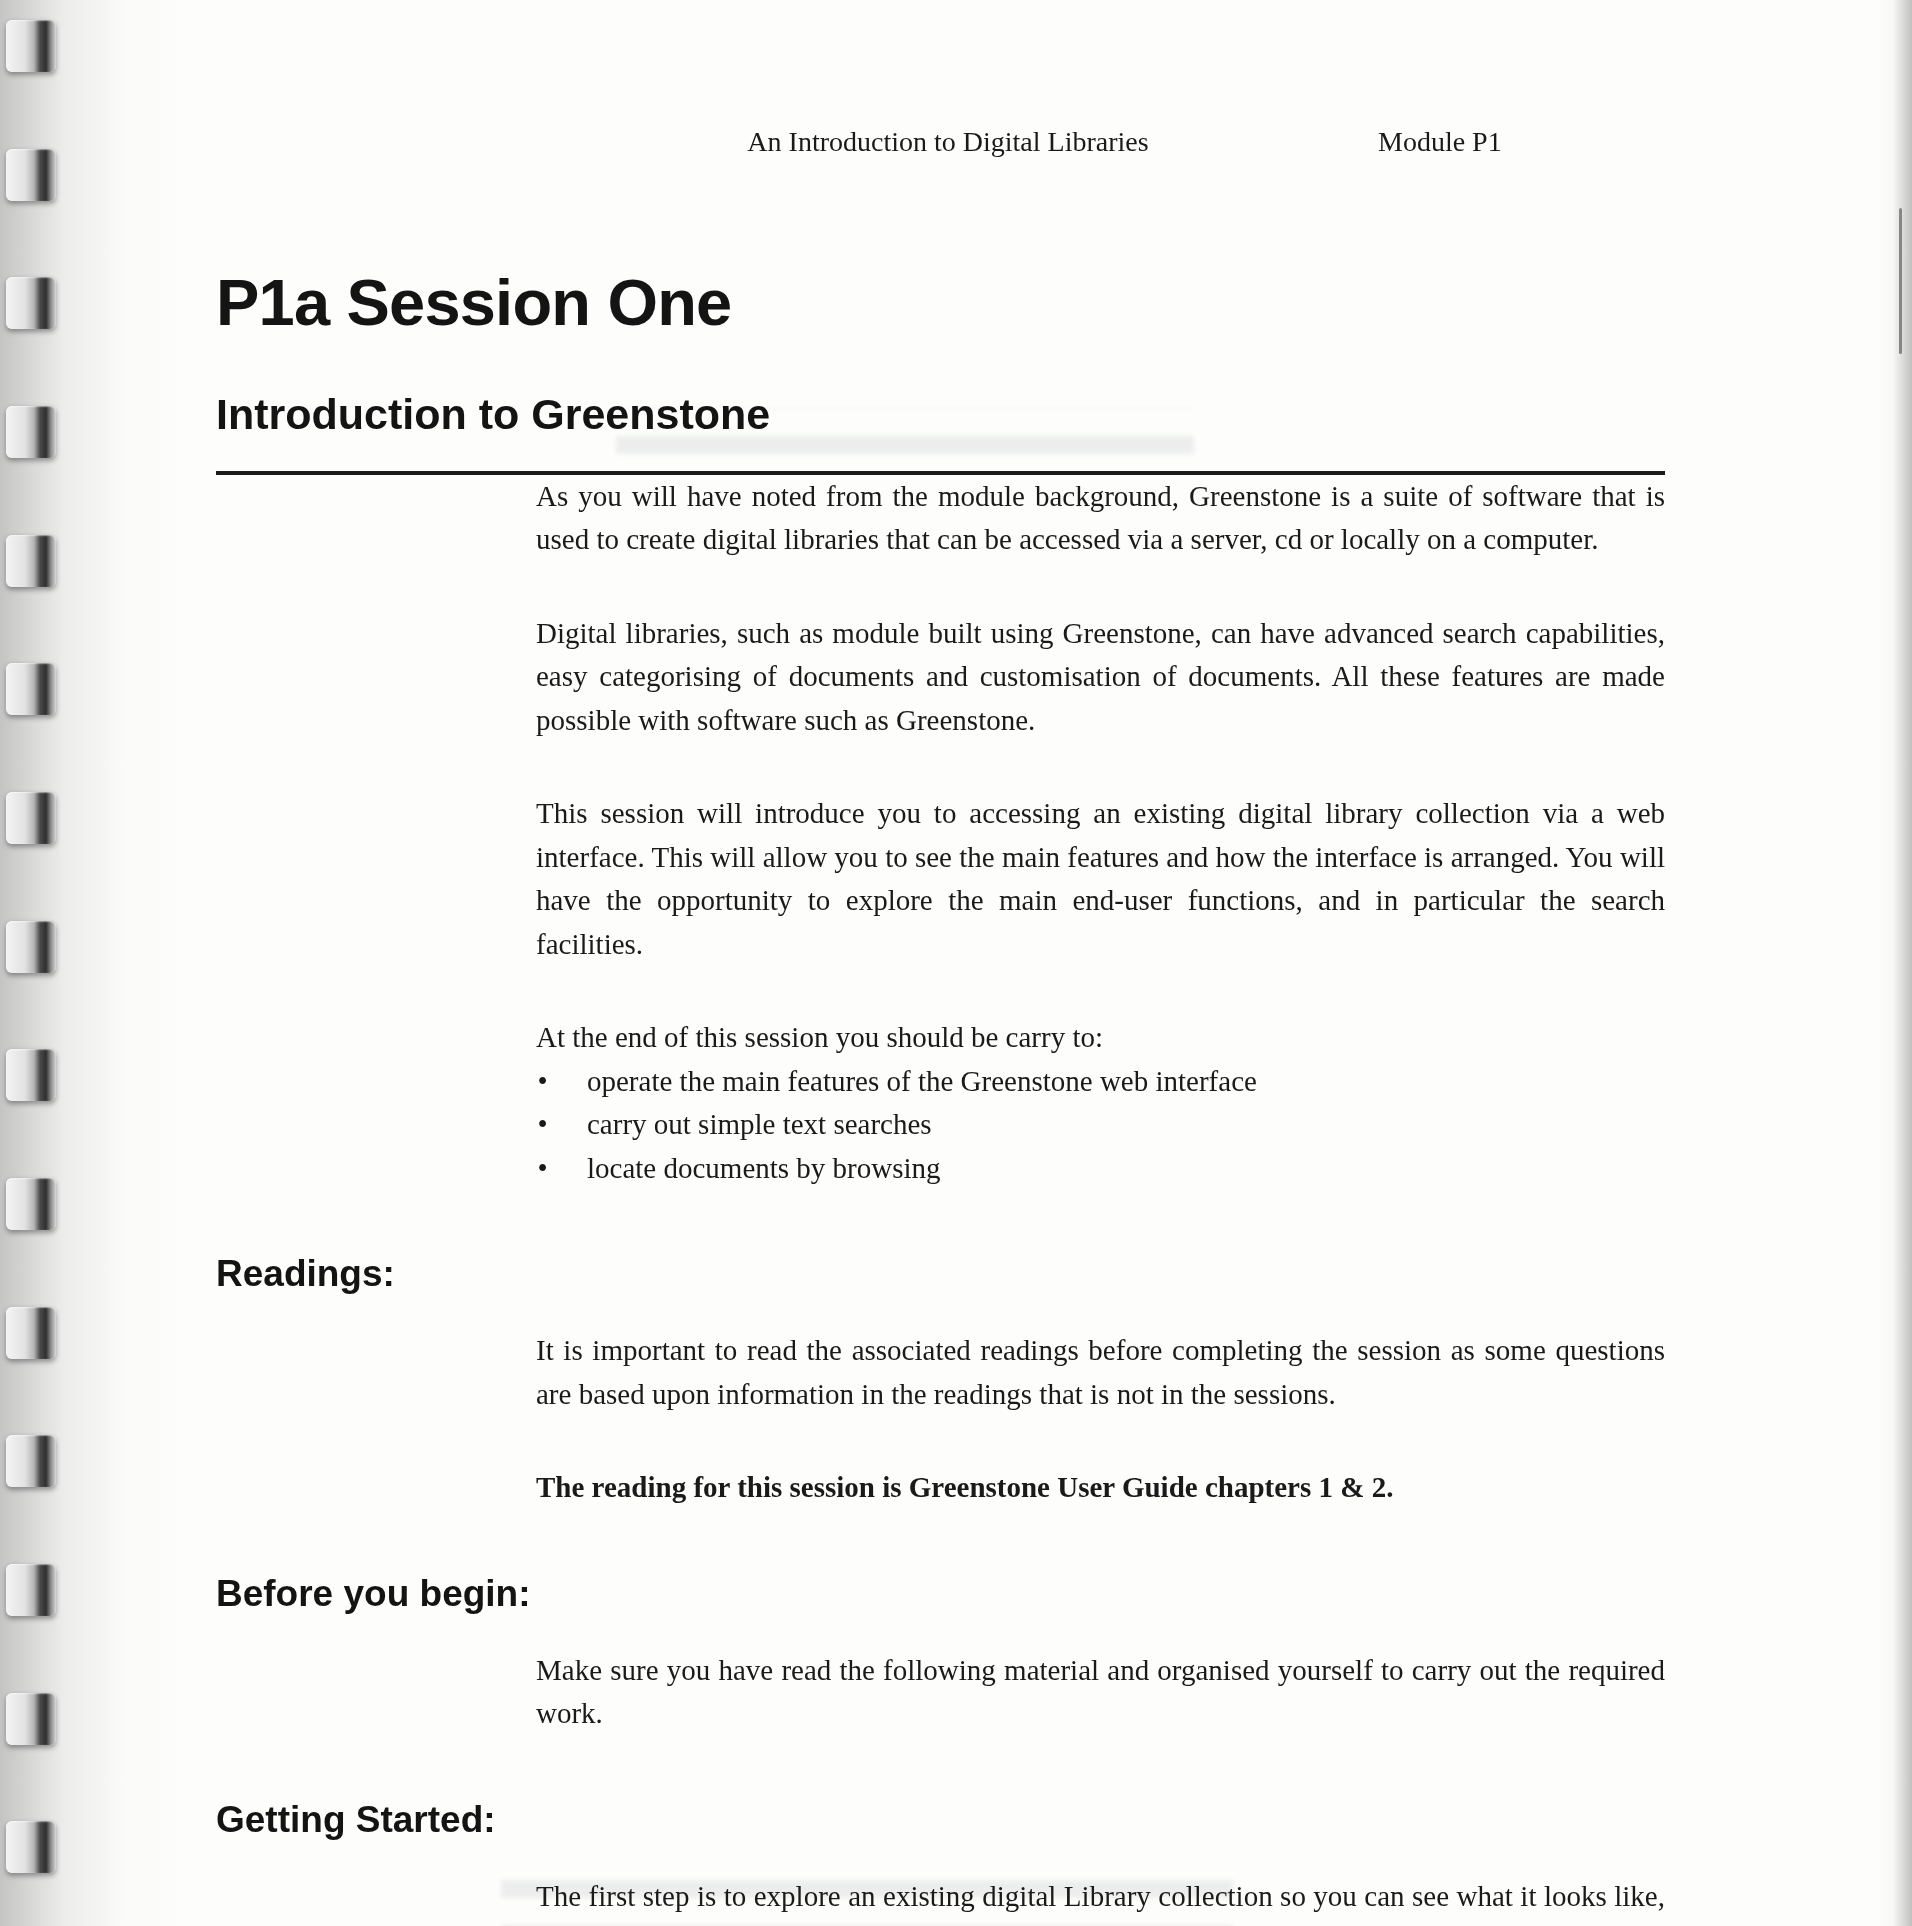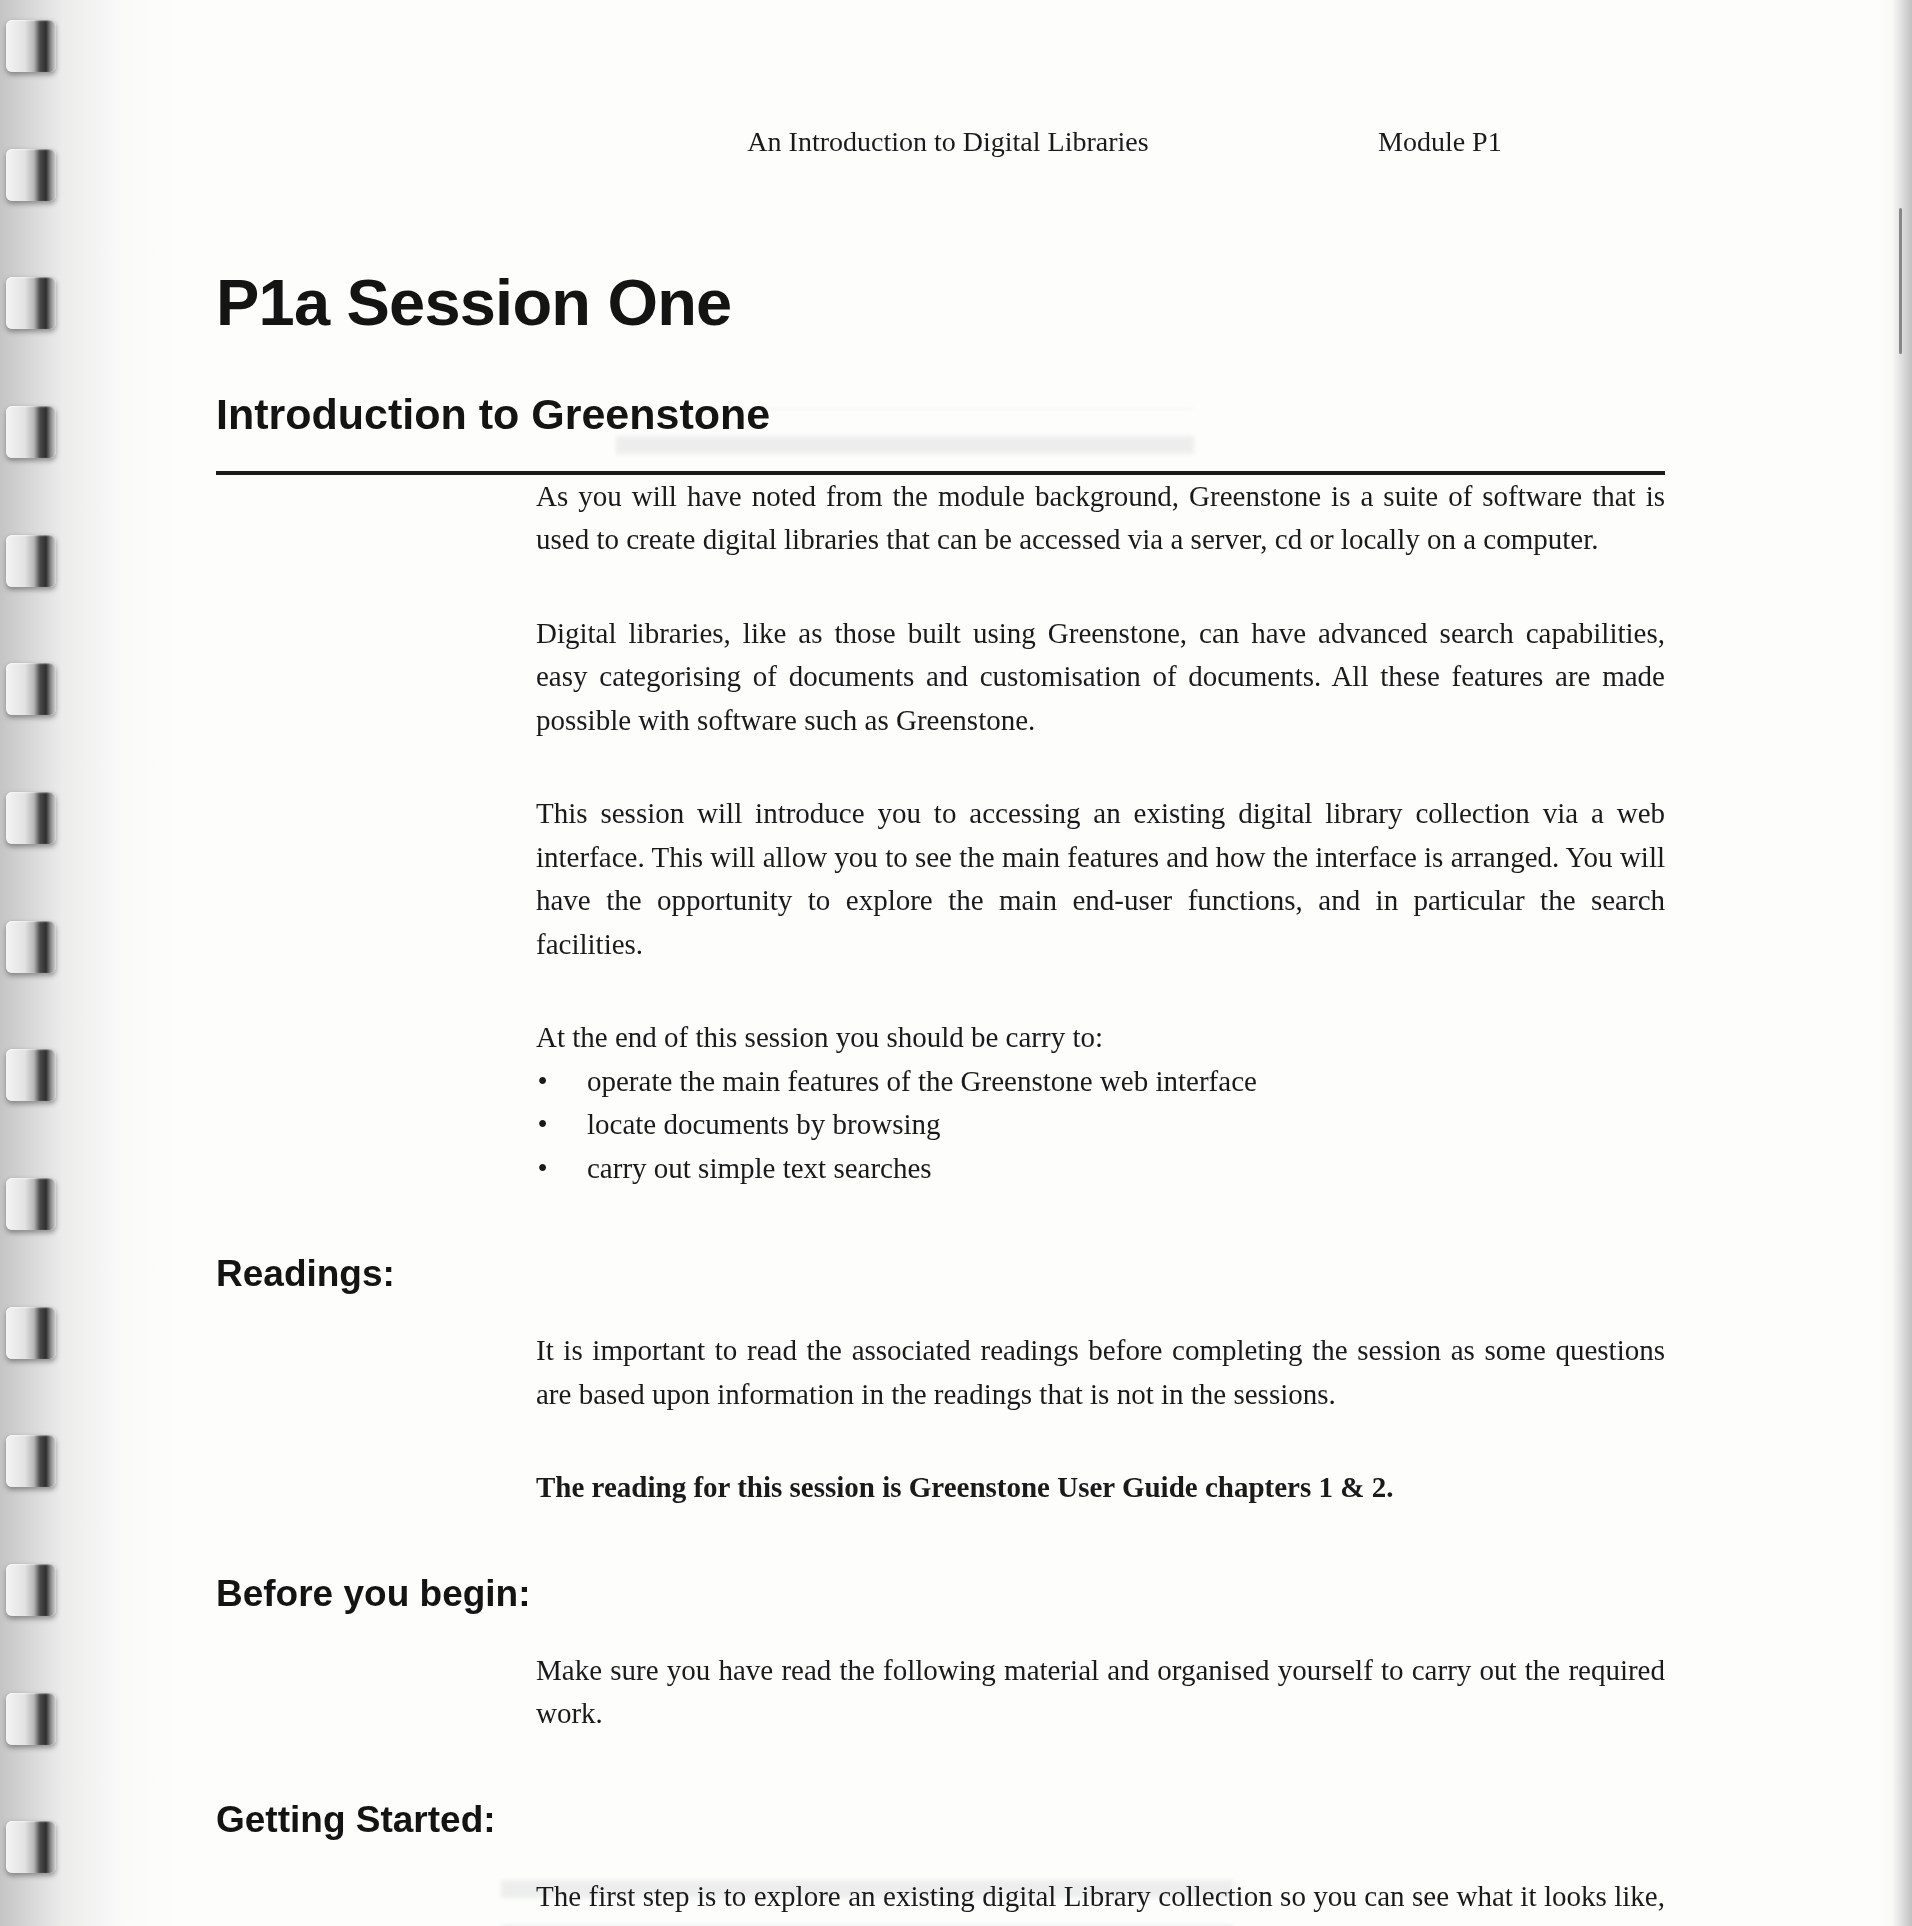--- a/index.html
+++ b/index.html
@@ -191,27 +191,27 @@
   </div>
 
   <div class="main">
 
     <h1 class="doc-title">P1a Session One</h1>
     <h2 class="doc-subtitle">Introduction to Greenstone</h2>
     <div class="rule"></div>
 
     <div class="indent">
       <p class="body first-para">As you will have noted from the module background, Greenstone is a suite of software that is used to create digital libraries that can be accessed via a server, cd or locally on a computer.</p>
-      <p class="body">Digital libraries, like as those built using Greenstone, can have advanced search capabilities, easy categorising of documents and customisation of documents. All these features are made possible with software such as Greenstone.</p>
+      <p class="body">Digital libraries, such as module built using Greenstone, can have advanced search capabilities, easy categorising of documents and customisation of documents. All these features are made possible with software such as Greenstone.</p>
       <p class="body">This session will introduce you to accessing an existing digital library collection via a web interface. This will allow you to see the main features and how the interface is arranged. You will have the opportunity to explore the main end-user functions, and in particular the search facilities.</p>
       <p class="lead">At the end of this session you should be carry to:</p>
       <ul class="objectives">
         <li>operate the main features of the Greenstone web interface</li>
+        <li>carry out simple text searches</li>
         <li>locate documents by browsing</li>
-        <li>carry out simple text searches</li>
       </ul>
     </div>
 
     <h3 class="section-heading">Readings:</h3>
     <div class="indent">
       <p class="body">It is important to read the associated readings before completing the session as some questions are based upon information in the readings that is not in the sessions.</p>
       <p class="body no-just">The reading for this session is Greenstone User Guide chapters 1 &amp; 2.</p>
     </div>
 
     <h3 class="section-heading">Before you begin:</h3>

